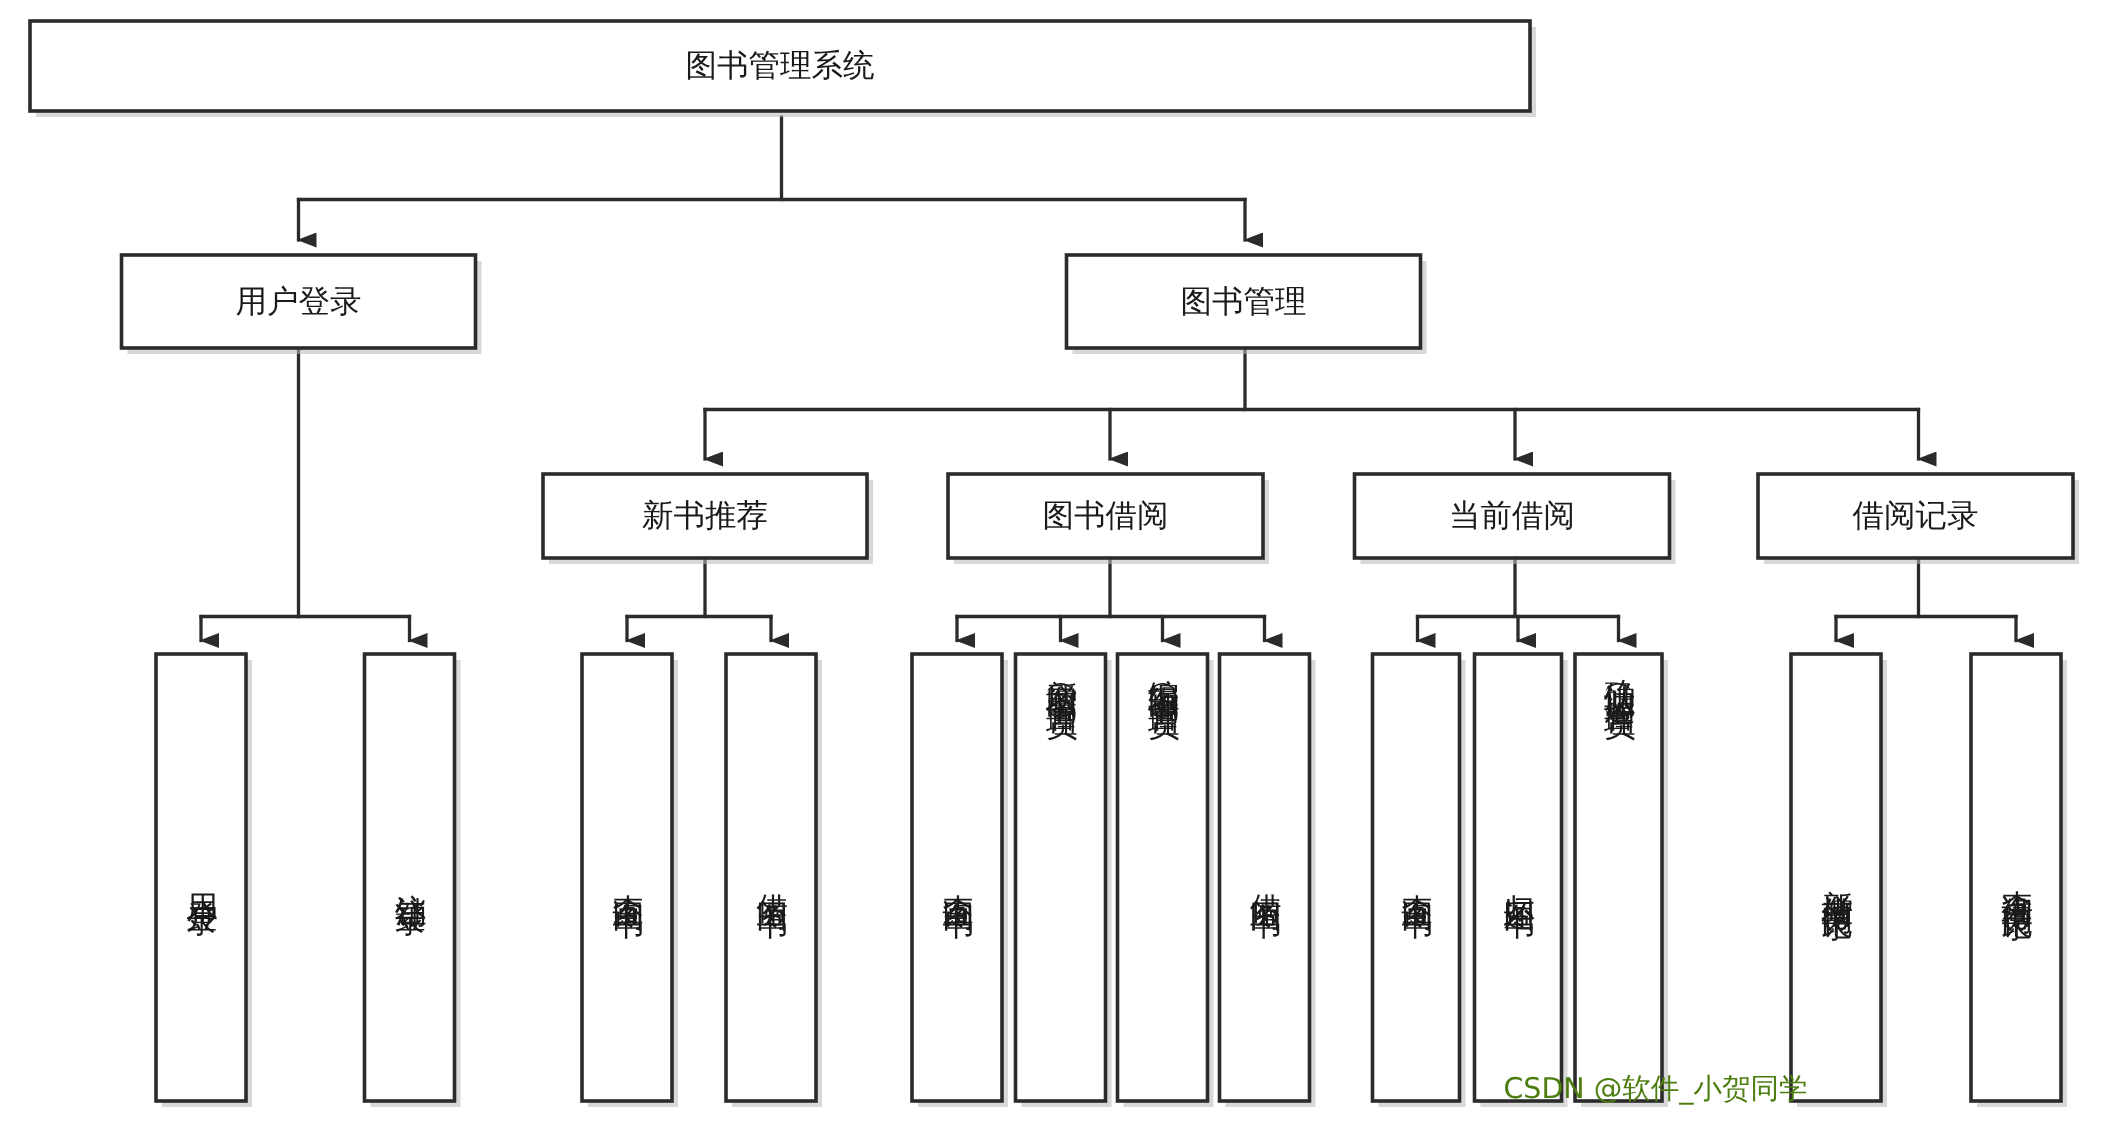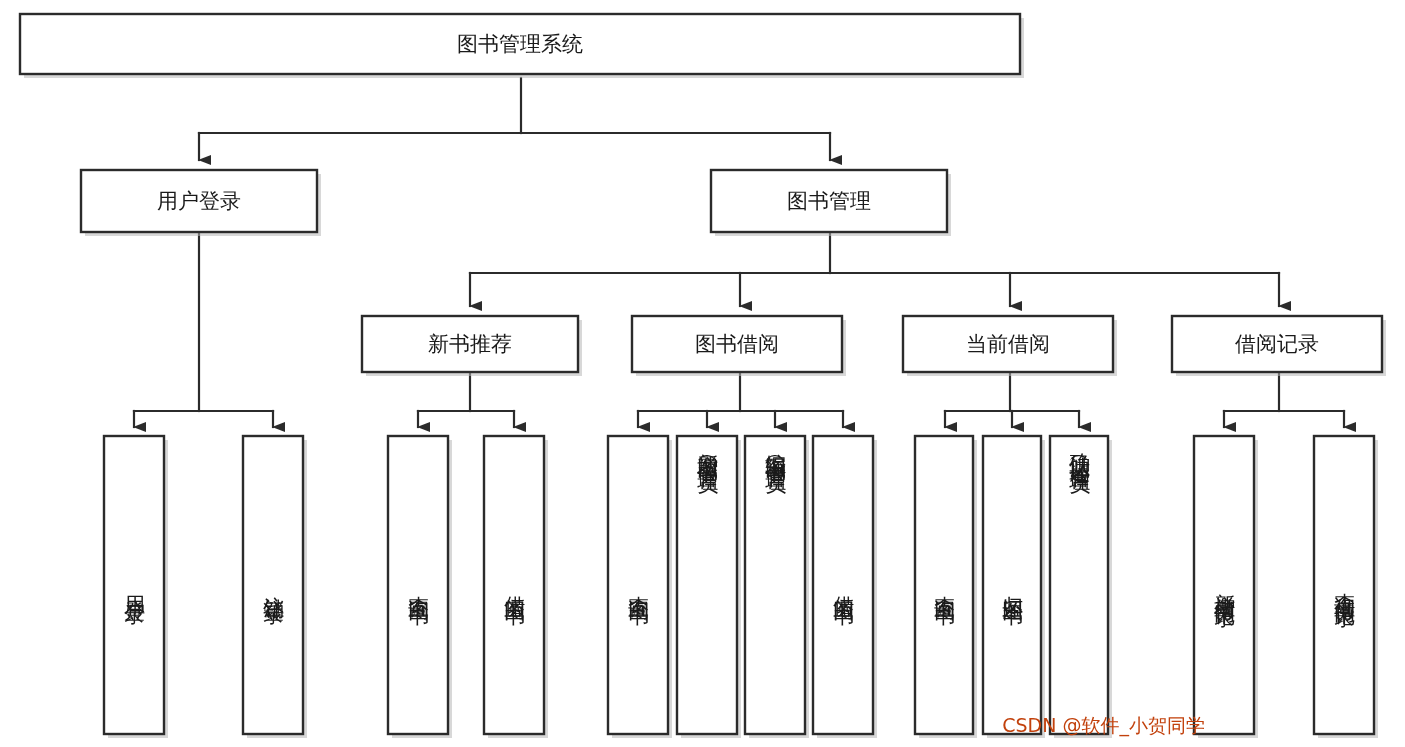--- a/index.html
+++ b/index.html
@@ -67,21 +67,21 @@
     color: #1a1a1a;
     letter-spacing: 3px;
     white-space: nowrap;
   }
   .watermark {
     position: absolute;
     right: 12px;
     bottom: 8px;
     font-family: "DejaVu Sans", "Liberation Sans", sans-serif;
     font-size: 19px;
-    color: #c2410c;
+    color: #4d7c0f;
     white-space: nowrap;
     pointer-events: none;
   }
 </style>
 </head>
 <body>
 
 <div id="diagram-root">
 
   <svg class="flow" viewBox="0 0 1405 747">

